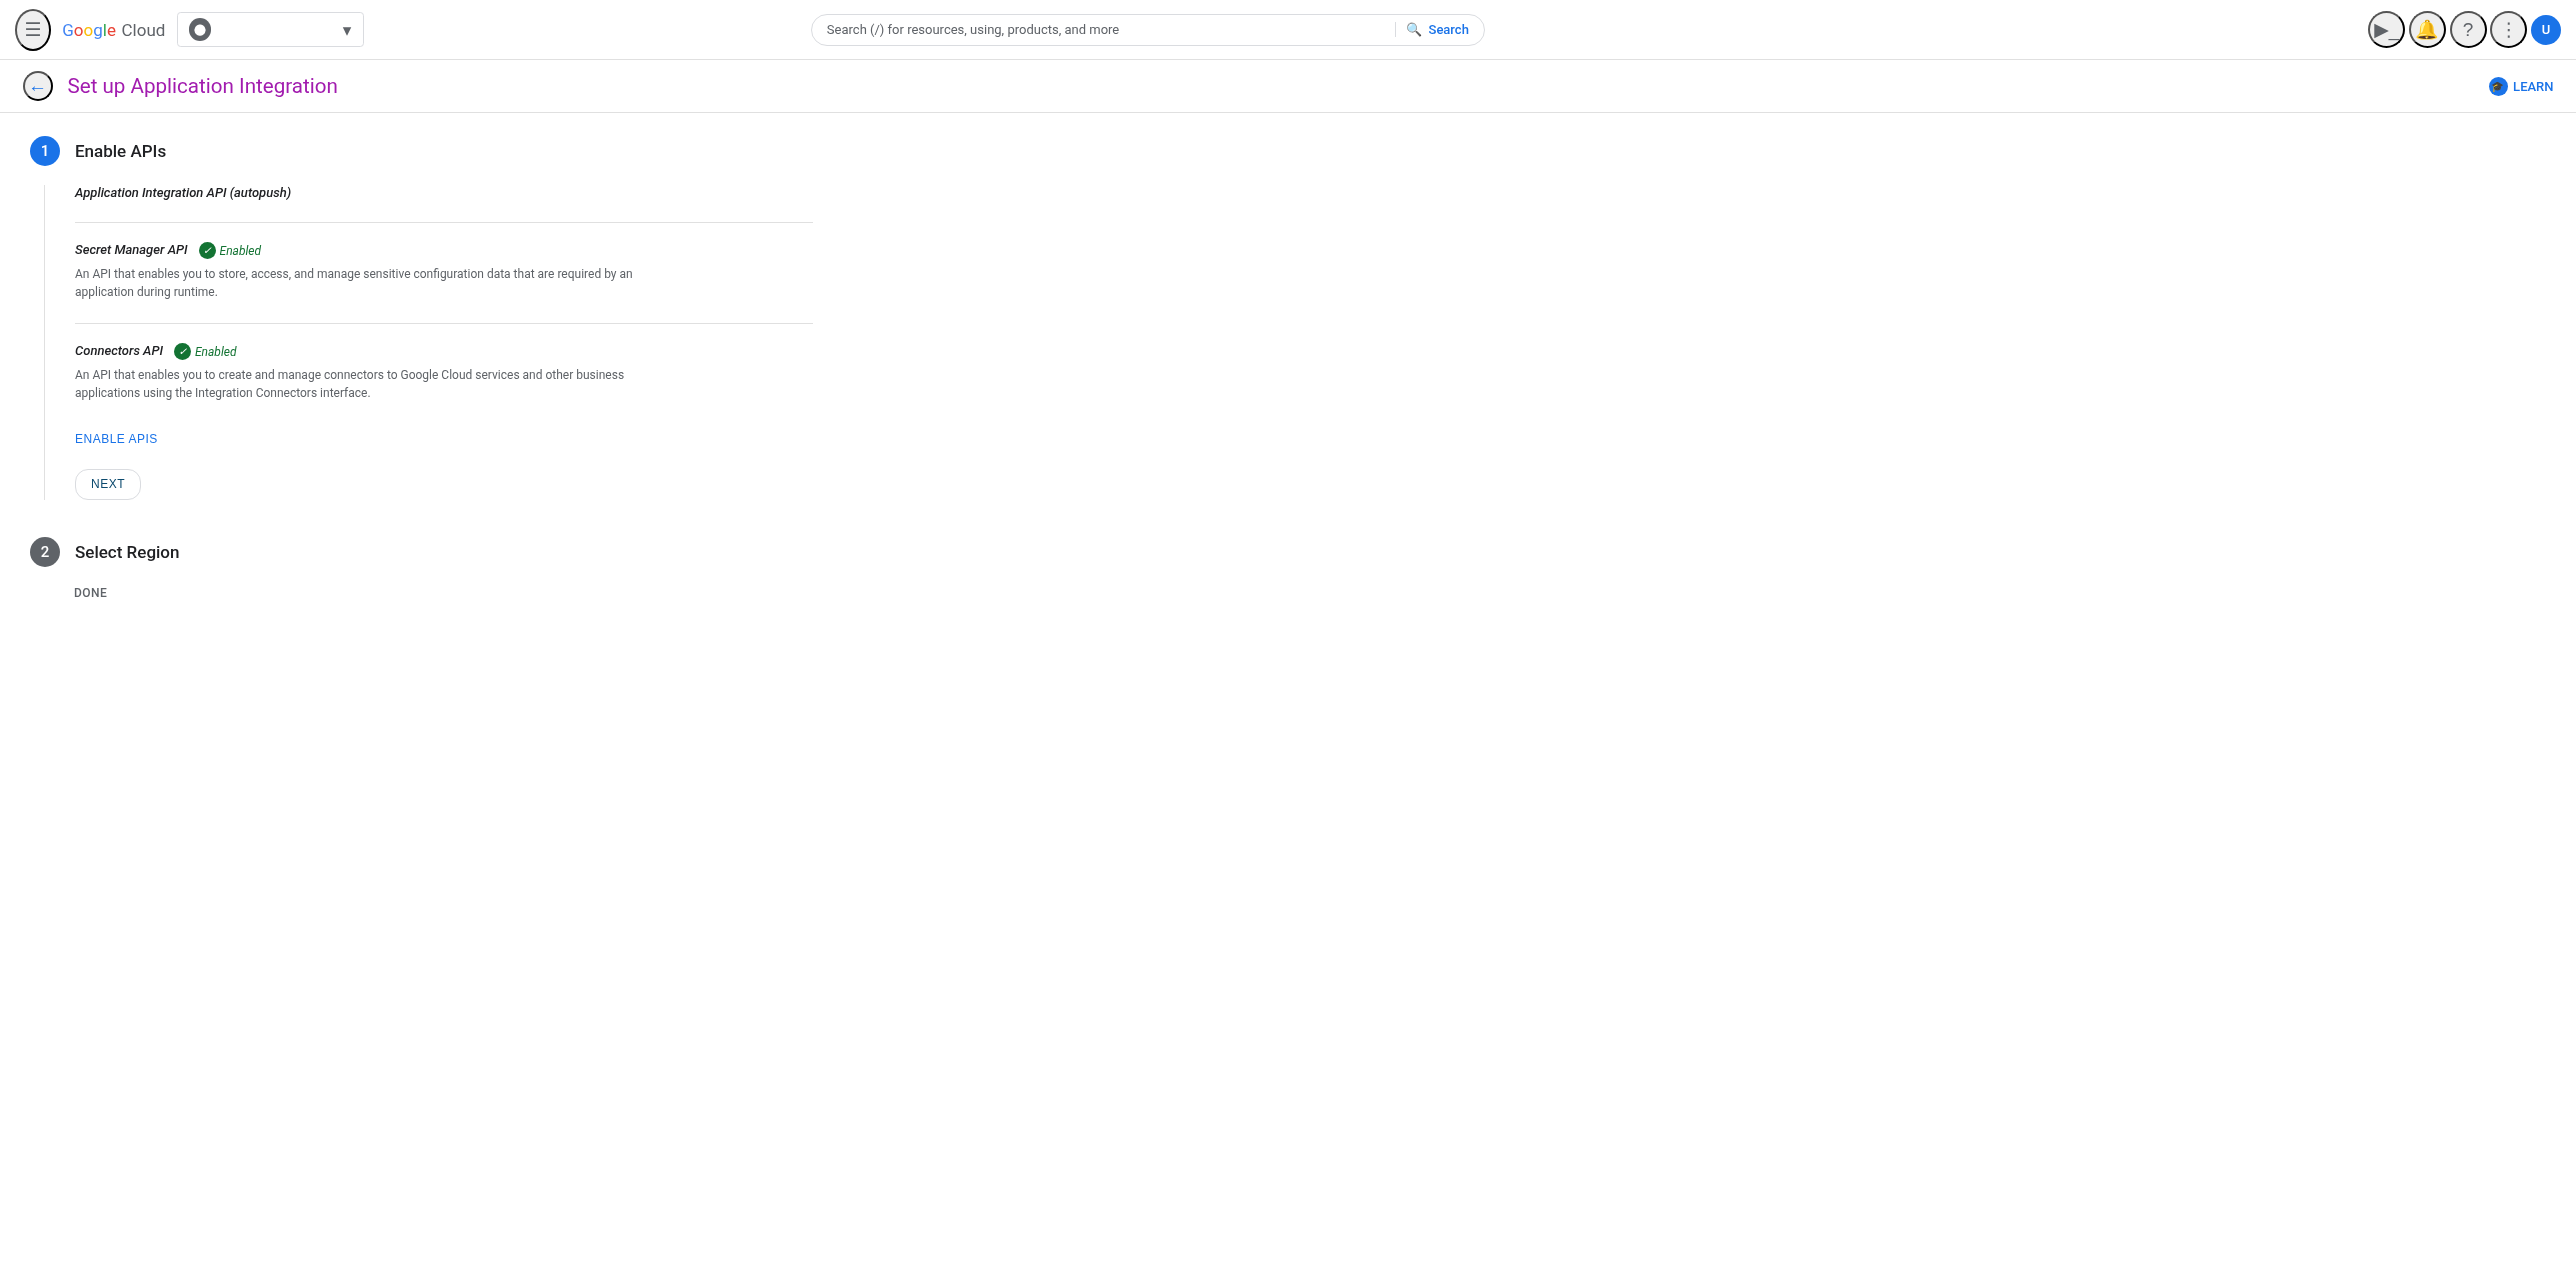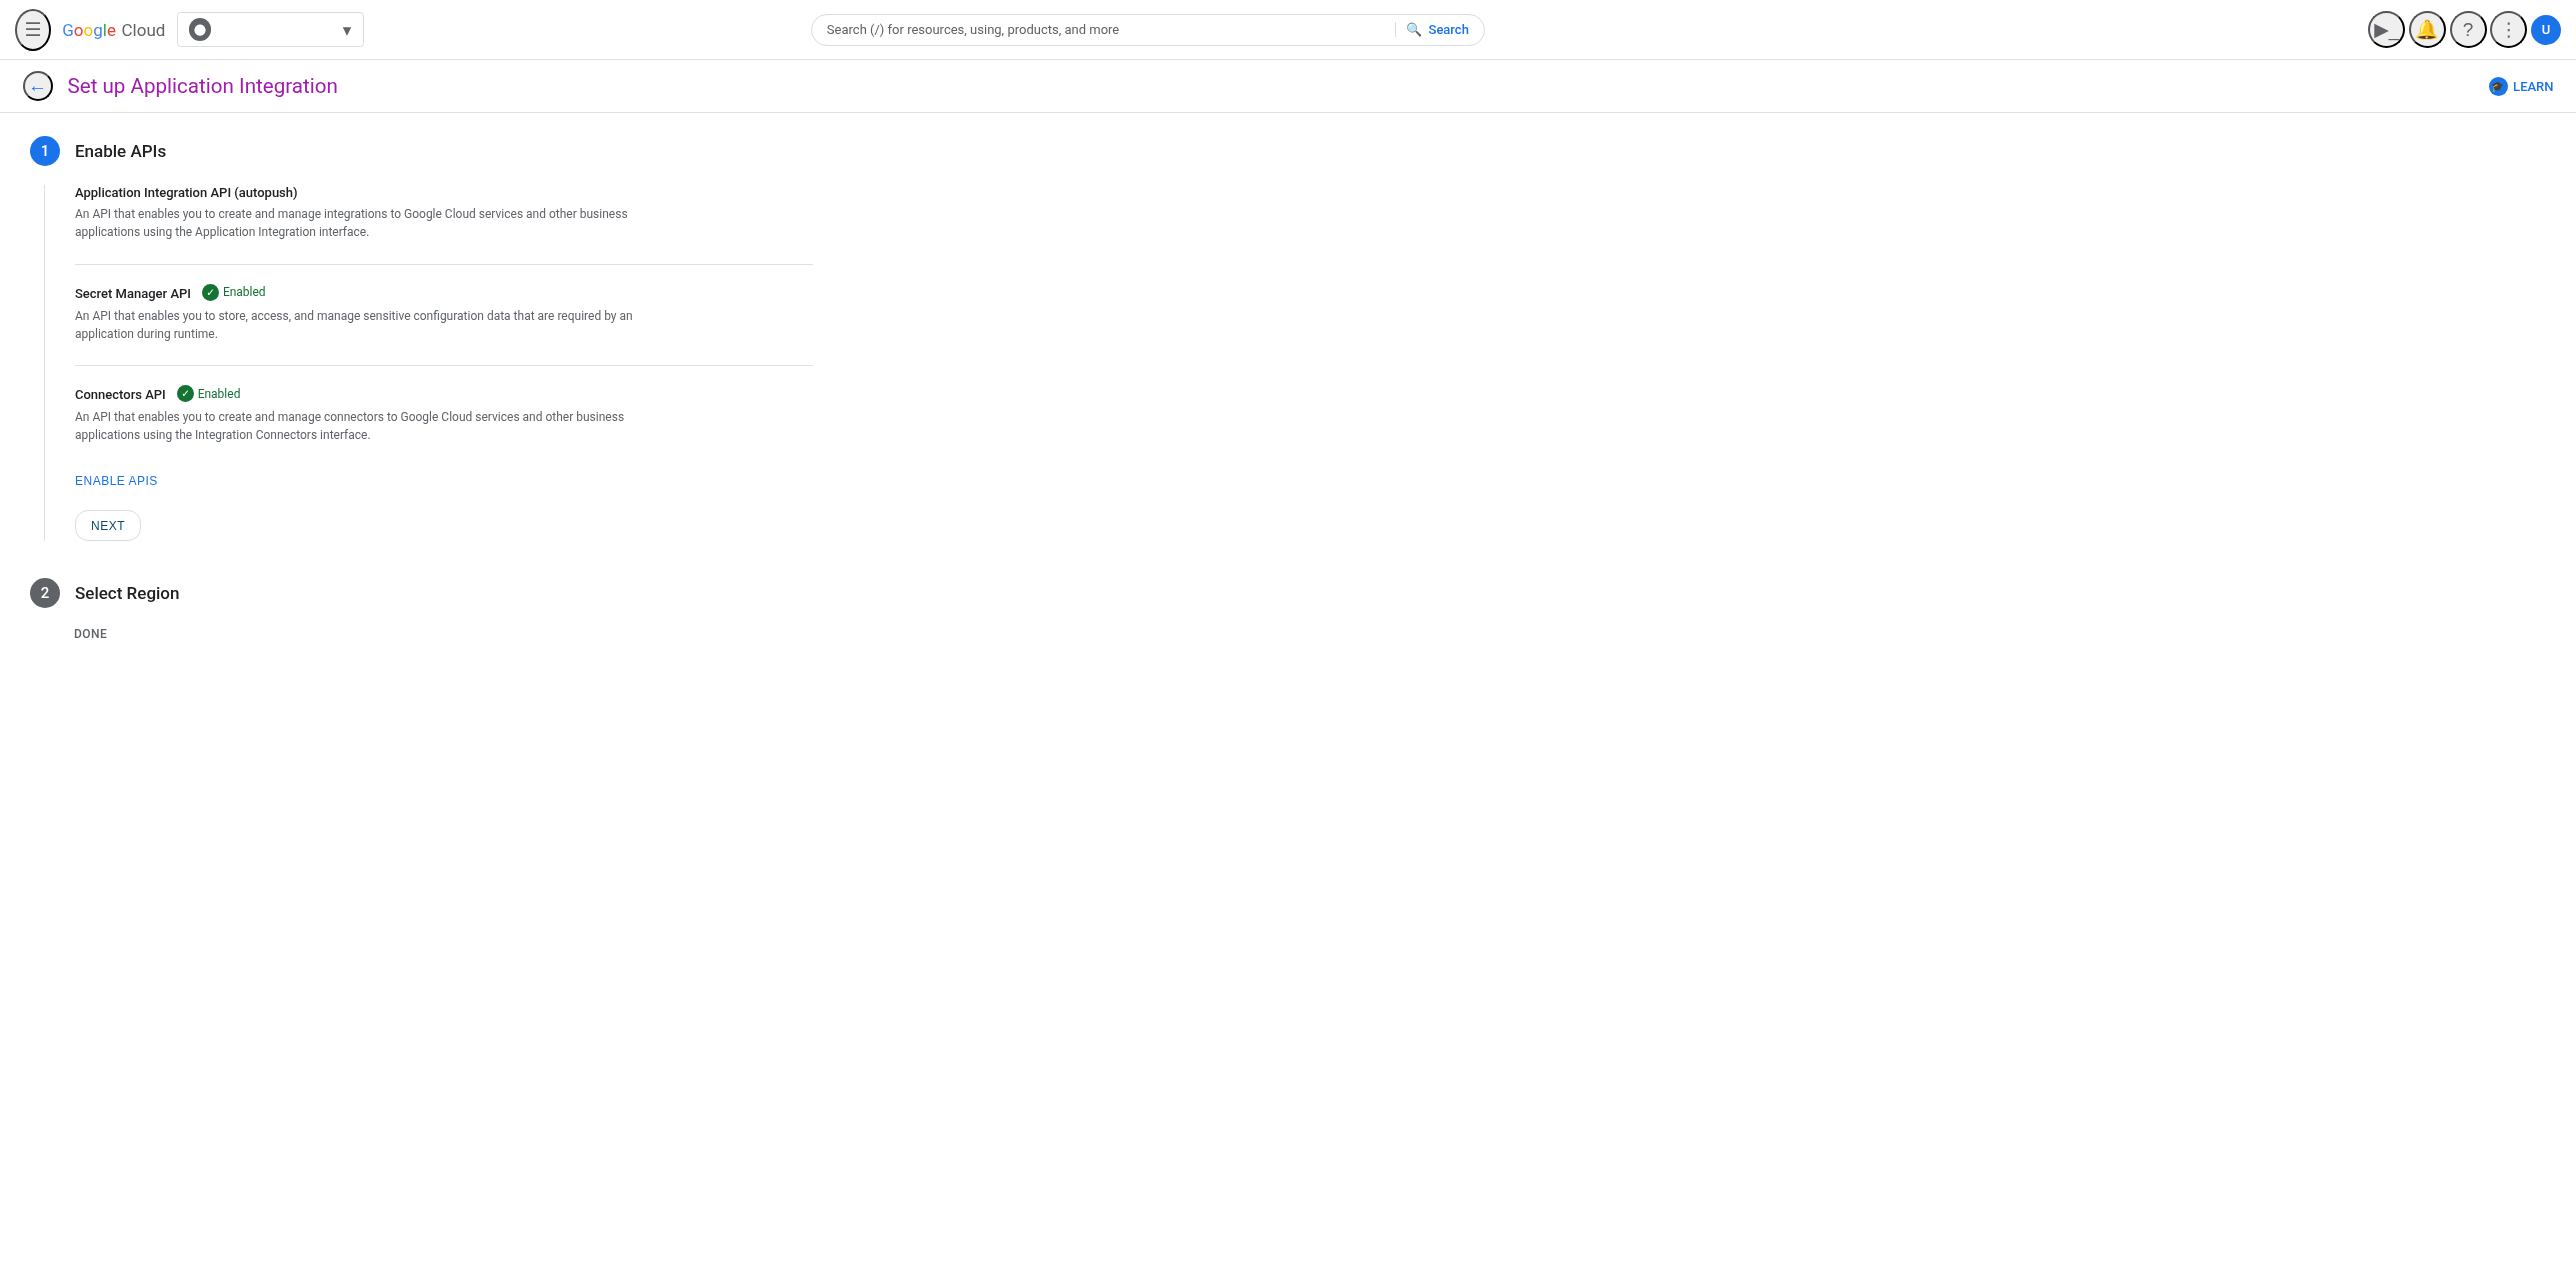--- a/index.html
+++ b/index.html
@@ -203,23 +203,24 @@
       border-left: 1.9px solid #e0e0e0;
       margin-left: 14px;
       padding-left: 30px;
     }
 
     .api-item {
       margin-bottom: 22.5px;
     }
     .api-name-row {
       display: flex;
-      align-items: flex-end;
+      align-items: flex-start;
       gap: 11.2px;
       margin-bottom: 5.6px;
+      font-style: italic;
     }
     .api-name {
       font-size: 13px;
       font-weight: 500;
       color: #202124;
     }
     .enabled-badge {
       display: flex;
       align-items: center;
       gap: 3.7px;
@@ -359,21 +360,20 @@
       </div>
       <h2 class="step-title">Enable APIs</h2>
     </div>
 
     <div class="step-content">
 
       <div class="api-item">
         <div class="api-name-row">
           <span class="api-name">Application Integration API (autopush)</span>
         </div>
-        <p class="api-description">An API that enables you to create and manage integrations to Google Cloud services and other business applications using the Application Integration interface.</p>
       </div>
 
       <hr class="api-divider">
 
       <div class="api-item">
         <div class="api-name-row">
           <span class="api-name">Secret Manager API</span>
           <div class="enabled-badge">
             <div class="check-circle">✓</div>
             <span>Enabled</span>

